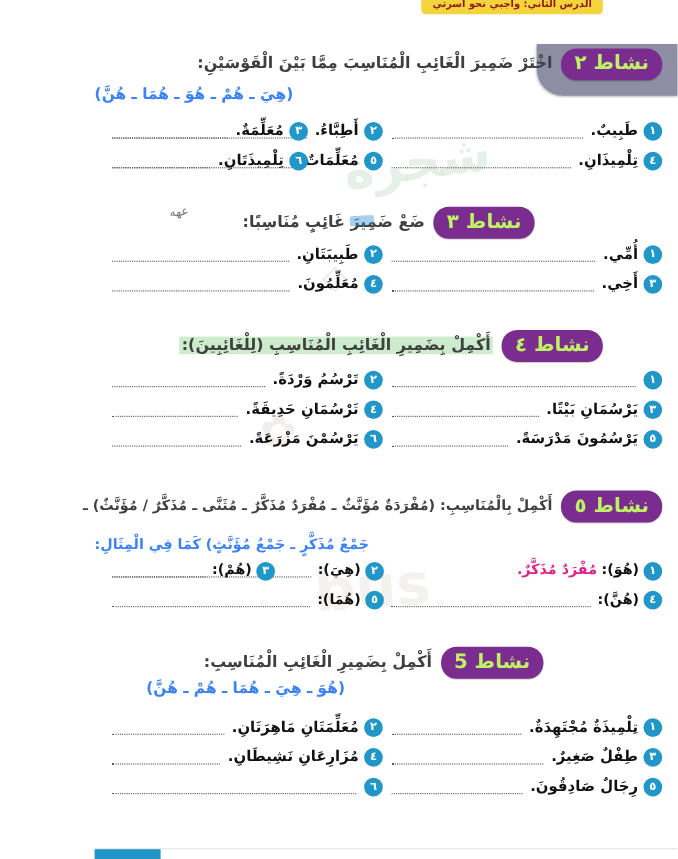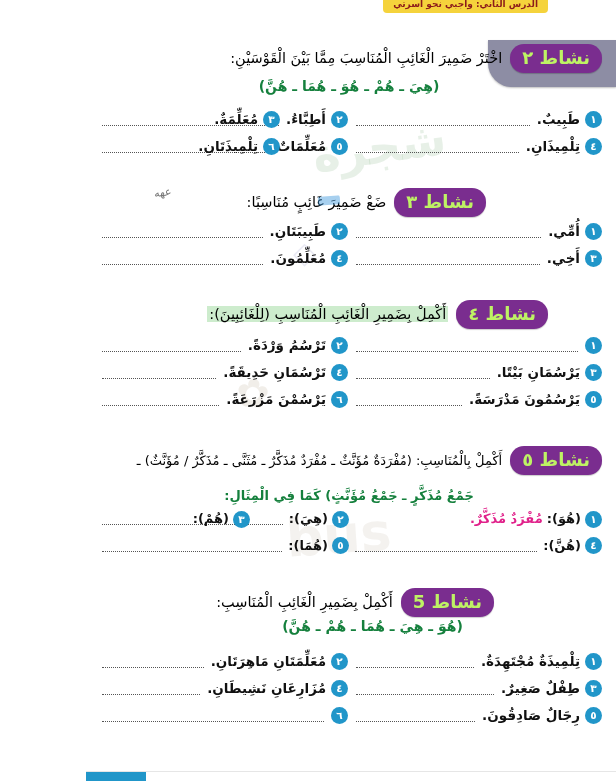--- a/index.html
+++ b/index.html
@@ -80,34 +80,34 @@
     font-size: 18px;
     font-weight: bold;
     padding: 3px 12px 5px 12px;
     border-radius: 14px;
     white-space: nowrap;
     flex: none;
     box-shadow: 0 1px 1px rgba(0,0,0,.2);
   }
   .act-title {
     font-size: 14.5px;
-    font-weight: normal;
-    color: #000000;
+    font-weight: bold;
+    color: #404040;
     white-space: nowrap;
     line-height: 1.5;
   }
   .act-title .hl-green { background: #cdeccd; padding: 0 2px; }
 
   .subline {
     position: absolute;
     left: 0; right: 4px;
-    text-align: center;
+    text-align: left;
     font-size: 14px;
     font-weight: bold;
-    color: #15803d;
+    color: #3b82f6;
   }
   .subline.small { font-size: 13px; margin-top: 16px; }
 
   
   .grid {
     position: absolute;
     left: 14px;
     right: 14px;
     display: grid;
     grid-template-columns: 1fr 1fr;

